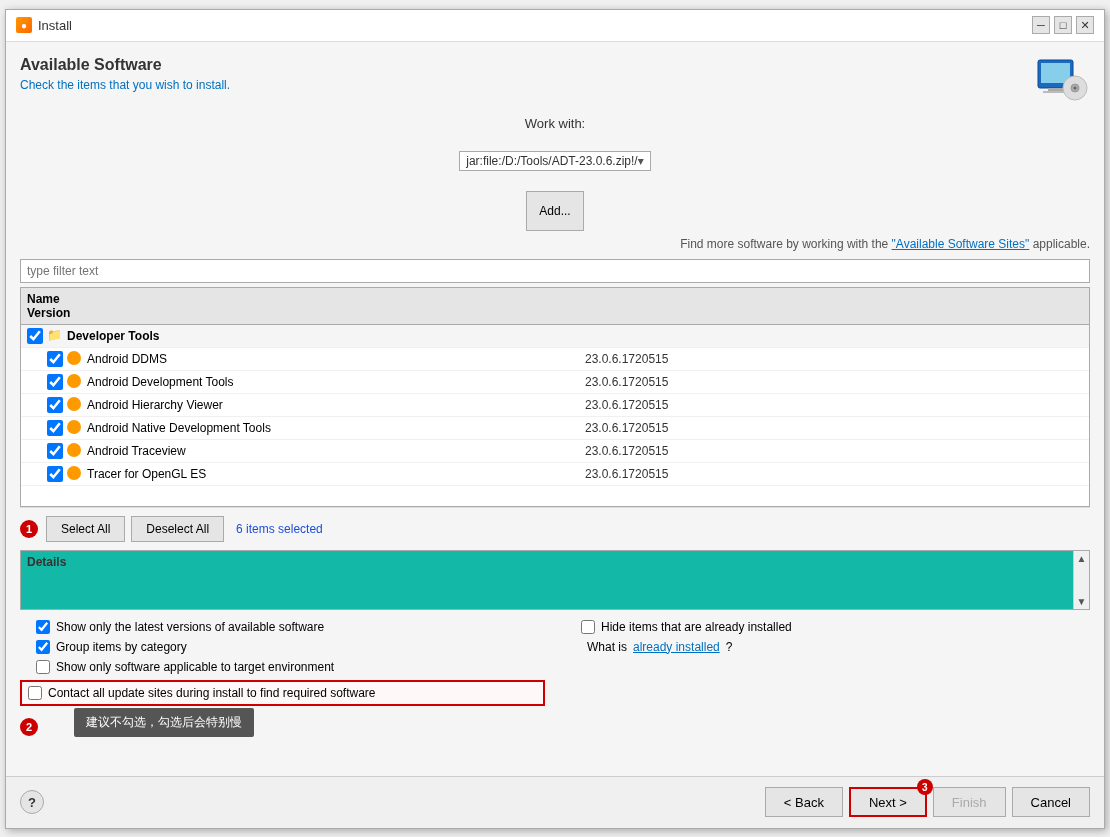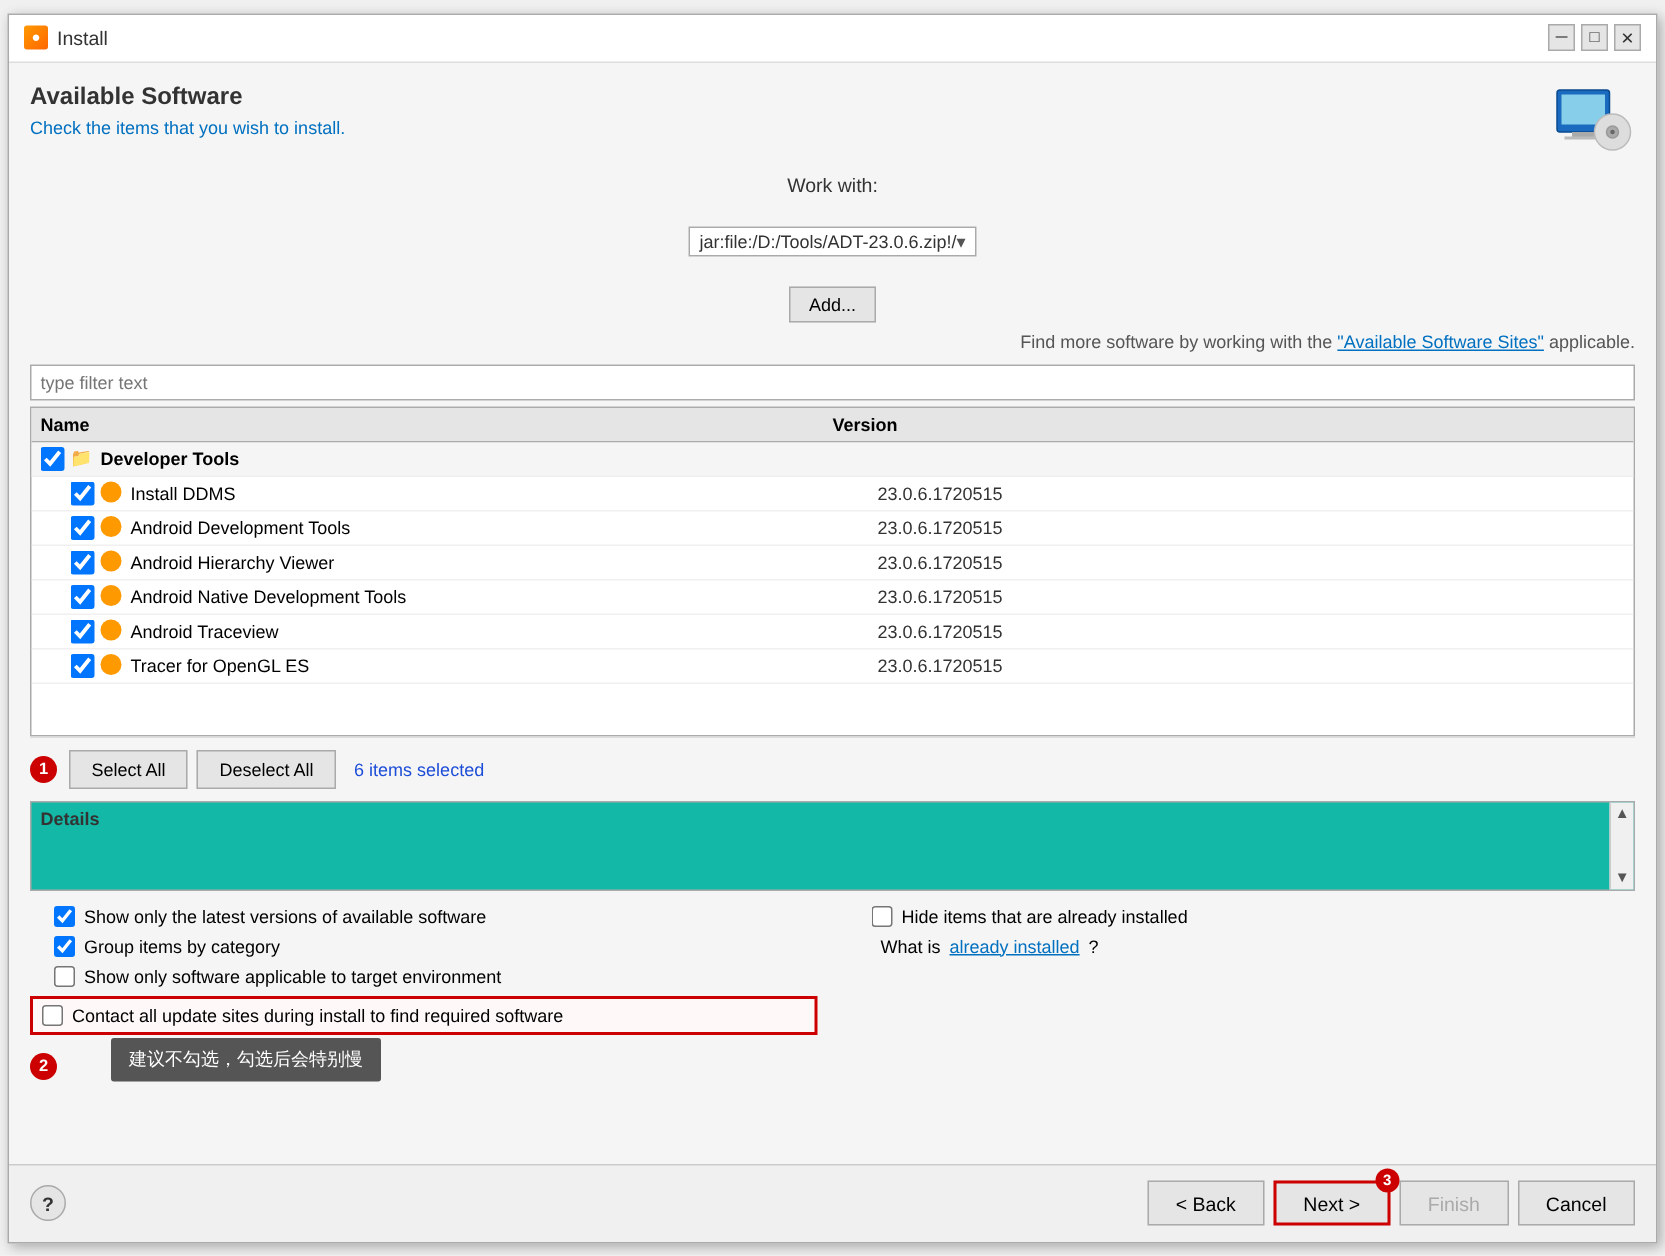--- a/index.html
+++ b/index.html
@@ -127,21 +127,21 @@
       justify-content: space-between;
     }
     .work-with-combo-text { color: #333; font-size: 12px; }
     .combo-arrow { color: #555; }
     .add-btn {
       padding: 3px 12px;
       background: #e5e5e5;
       border: 1px solid #aaa;
       cursor: pointer;
       font-size: 12px;
-      height: 24px;
+      height: 40px;
     }
 
     .find-more-row {
       text-align: right;
       font-size: 12px;
       color: #555;
       margin-bottom: 8px;
     }
     .find-more-row a {
       color: #0070c0;
@@ -167,20 +167,21 @@
       min-height: 180px;
       max-height: 220px;
     }
     .table-header {
       display: flex;
       background: #e5e5e5;
       border-bottom: 1px solid #aaa;
       padding: 4px 6px;
       font-weight: bold;
       font-size: 12px;
+      flex-direction: column;
     }
     .col-name { flex: 2; }
     .col-version { flex: 1; }
     .col-extra { flex: 1; }
 
     .table-row {
       display: flex;
       align-items: center;
       padding: 3px 6px;
       border-bottom: 1px solid #f0f0f0;
@@ -479,21 +480,21 @@
         <span class="row-icon">📁</span>
         <span class="col-name row-name">Developer Tools</span>
         <span class="col-version row-version"></span>
         <span class="col-extra"></span>
       </div>
 
       <div class="table-row">
         <span style="width:20px;display:inline-block"></span>
         <input type="checkbox" class="row-check" checked="" style="">
         <span class="row-icon"><span class="gear-icon"></span></span>
-        <span class="col-name row-name">Install DDMS</span>
+        <span class="col-name row-name">Android DDMS</span>
         <span class="col-version row-version">23.0.6.1720515</span>
         <span class="col-extra"></span>
       </div>
       <div class="table-row">
         <span style="width:20px;display:inline-block"></span>
         <input type="checkbox" class="row-check" checked="" style="">
         <span class="row-icon"><span class="gear-icon"></span></span>
         <span class="col-name row-name">Android Development Tools</span>
         <span class="col-version row-version">23.0.6.1720515</span>
         <span class="col-extra"></span>

